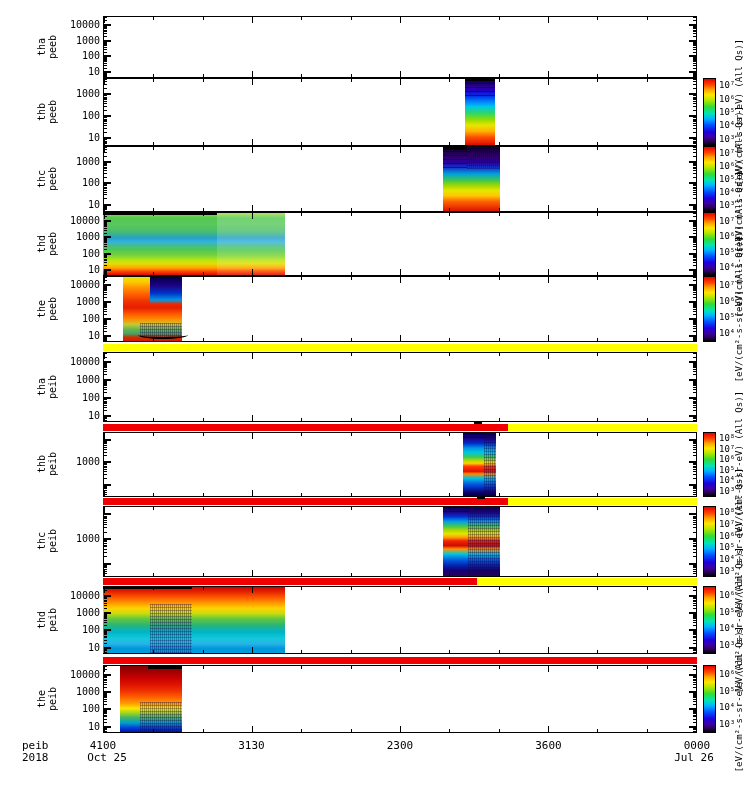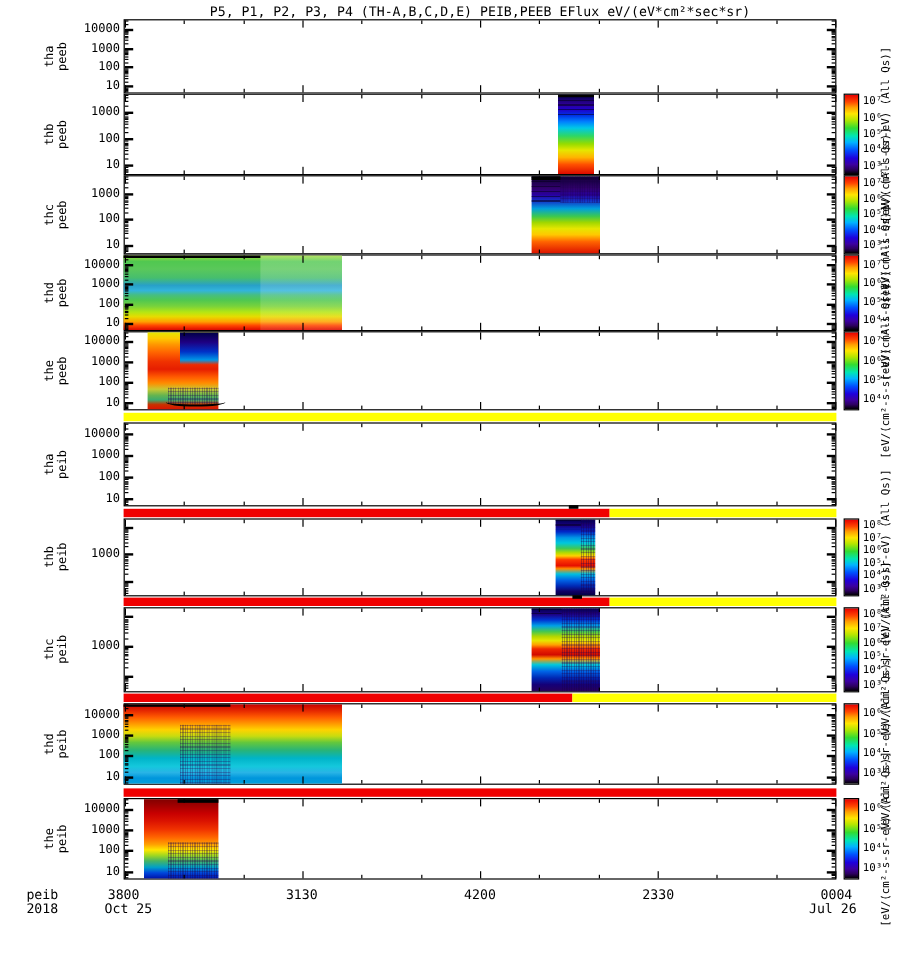--- a/index.html
+++ b/index.html
@@ -22,21 +22,20 @@
   .unitwrap{position:absolute;left:729px;width:20px;display:flex;align-items:center;justify-content:center}
   .unit{writing-mode:vertical-rl;transform:rotate(180deg);font-size:9px;white-space:nowrap}
   .bar{position:absolute}
   .xlab{position:absolute;font-size:11px;white-space:nowrap;transform:translateX(-50%)}
   .xlab-left{position:absolute;font-size:11px;white-space:nowrap}
 </style>
 </head>
 <body>
 
 <div class="page">
-  <div class="title">P5, P1, P2, P3, P4 (TH-A,B,C,D,E) PEIB,PEEB EFlux eV/(eV*cm²*sec*sr)</div>
   <div id="built">
       <div class="panel" style="top: 16px; height: 62px;">
         <div class="tick" style="left: 0px; top: 0px; width: 1px; height: 6px;"></div>
         <div class="tick" style="left: 0px; bottom: 0px; width: 1px; height: 6px;"></div>
         <div class="tick" style="left: 49px; top: 0px; width: 1px; height: 3px;"></div>
         <div class="tick" style="left: 49px; bottom: 0px; width: 1px; height: 3px;"></div>
         <div class="tick" style="left: 99px; top: 0px; width: 1px; height: 3px;"></div>
         <div class="tick" style="left: 99px; bottom: 0px; width: 1px; height: 3px;"></div>
         <div class="tick" style="left: 148px; top: 0px; width: 1px; height: 6px;"></div>
         <div class="tick" style="left: 148px; bottom: 0px; width: 1px; height: 6px;"></div>
@@ -1118,23 +1117,23 @@
       <div class="bar" style="left: 103px; width: 594px; top: 344px; height: 7px; background: rgb(255, 255, 0);"></div>
       <div class="bar" style="left: 103px; width: 405px; top: 424px; height: 7px; background: rgb(240, 0, 0);"></div>
       <div class="bar" style="left: 508px; width: 189px; top: 424px; height: 7px; background: rgb(255, 255, 0);"></div>
       <div class="bar" style="left: 103px; width: 405px; top: 498px; height: 7px; background: rgb(240, 0, 0);"></div>
       <div class="bar" style="left: 508px; width: 189px; top: 498px; height: 7px; background: rgb(255, 255, 0);"></div>
       <div class="bar" style="left: 103px; width: 374px; top: 578px; height: 7px; background: rgb(240, 0, 0);"></div>
       <div class="bar" style="left: 477px; width: 220px; top: 578px; height: 7px; background: rgb(255, 255, 0);"></div>
       <div class="bar" style="left: 103px; width: 594px; top: 657px; height: 7px; background: rgb(240, 0, 0);"></div>
       <div class="mark" style="left: 474px; top: 421px; width: 8px; height: 3px;"></div>
       <div class="mark" style="left: 477px; top: 496px; width: 8px; height: 3px;"></div>
-      <div class="xlab" style="left: 103px; top: 739px;">3800</div>
+      <div class="xlab" style="left: 103px; top: 739px;">4100</div>
       <div class="xlab" style="left: 251.5px; top: 739px;">3130</div>
-      <div class="xlab" style="left: 400px; top: 739px;">4200</div>
-      <div class="xlab" style="left: 548.5px; top: 739px;">2330</div>
-      <div class="xlab" style="left: 697px; top: 739px;">0004</div>
+      <div class="xlab" style="left: 400px; top: 739px;">2300</div>
+      <div class="xlab" style="left: 548.5px; top: 739px;">3600</div>
+      <div class="xlab" style="left: 697px; top: 739px;">0000</div>
     </div>
   <div class="xlab-left" style="left:22px;top:739px">peib</div>
   <div class="xlab-left" style="left:22px;top:751px">2018</div>
   <div class="xlab" style="left:107px;top:751px">Oct 25</div>
   <div class="xlab" style="left:694px;top:751px">Jul 26</div>
 </div>
 
 </body></html>

